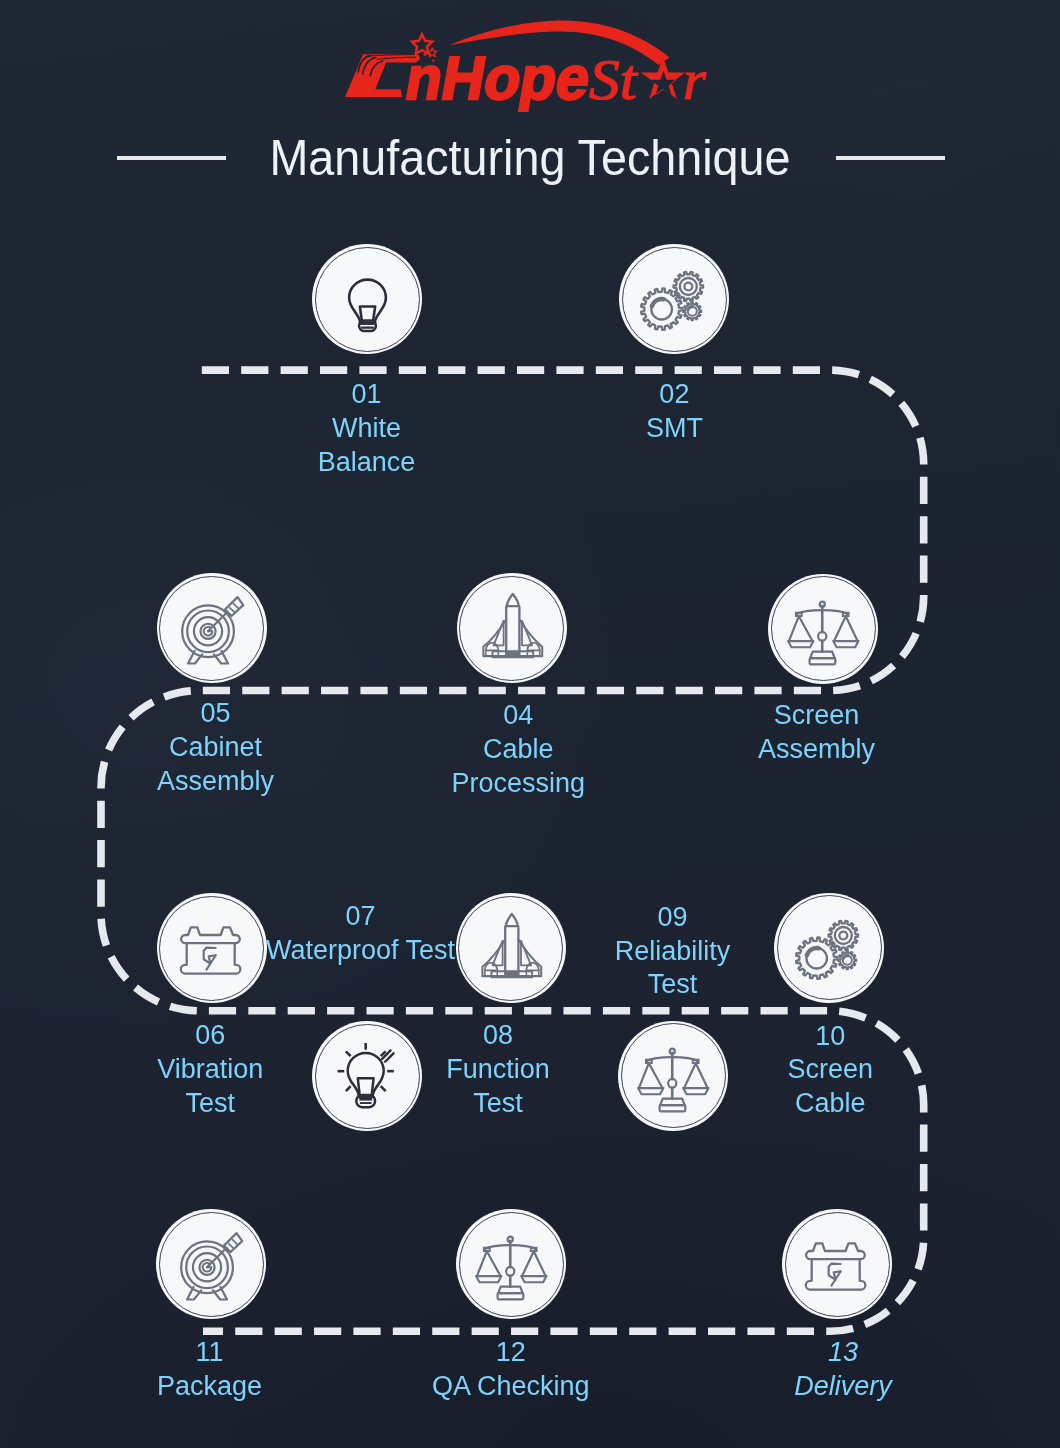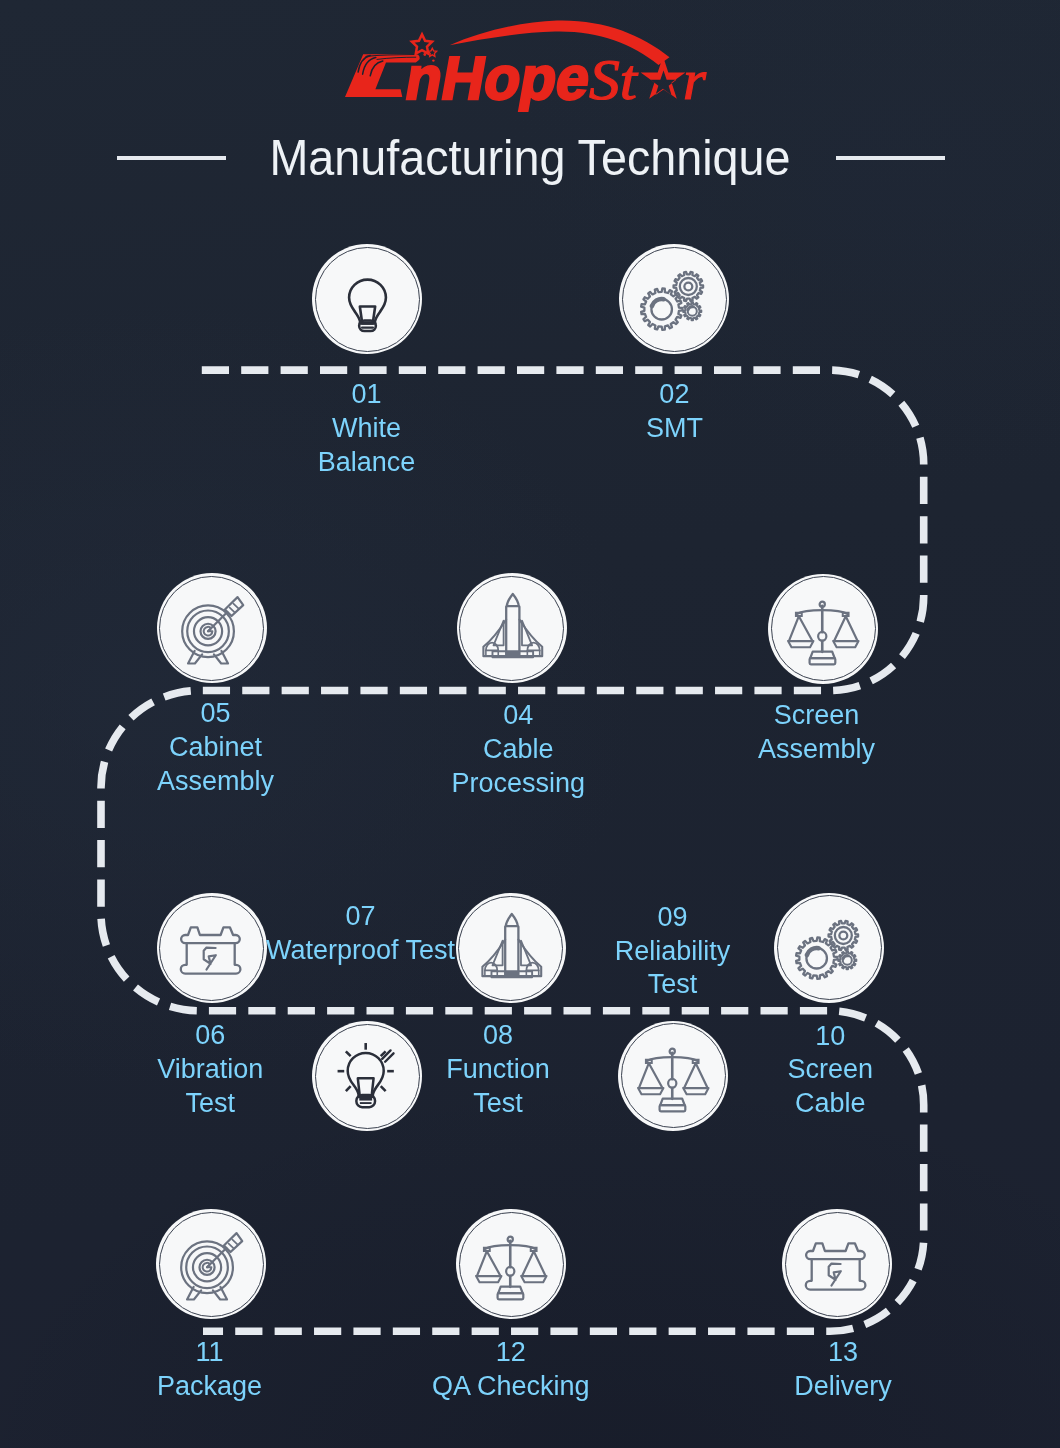--- a/index.html
+++ b/index.html
@@ -560,17 +560,17 @@
       <svg class="ic" width="110" height="110" viewBox="0 0 110 110">
         <g class="icg" stroke="#6b7280" fill="none" stroke-linecap="round" transform="translate(20.944,24.995) scale(1.0063)">
           <g>
         <path d="M7.2 16.9 L 10.0 16.9 L 12.8 9.4 L 19.3 9.4 L 21.8 16.9 L 42.4 16.9 L 45.2 9.4 L 51.7 9.4 L 54.8 16.9 L 57.4 16.9 A 4.05 4.05 0 0 1 57.4 25.0 L 7.2 25.0 A 4.05 4.05 0 0 1 7.2 16.9 Z" fill="none" stroke-width="2.286" stroke-linejoin="round"></path>
         <path d="M8.7 25.0 L 8.7 46.5 L 7.2 46.5 A 4.35 4.35 0 0 0 7.2 55.2 L 57.7 55.2 A 4.35 4.35 0 0 0 57.7 46.5 L 56.4 46.5 L 56.4 25.0" fill="none" stroke-width="2.286" stroke-linejoin="round"></path>
         <path d="M37.4 29.8 L 28.4 29.4 L 25.6 32.6 L 25.6 41.0 L 32.4 45.6 L 30.6 38.2 L 37.6 37.0 L 28.4 51.2" fill="none" stroke-width="2.186" stroke-linejoin="round" stroke-linecap="round"></path>
       </g>
         </g>
       </svg>
     </div>
-    <div class="cap" style="left: 673px; top: 1335.7px; width: 340px;">
+    <div class="cap" style="left: 673px; top: 1335.7px; width: 340px; font-style: italic;">
       <div>13</div>
       <div>Delivery</div>
     </div>
   </div>
 
 </body></html>

